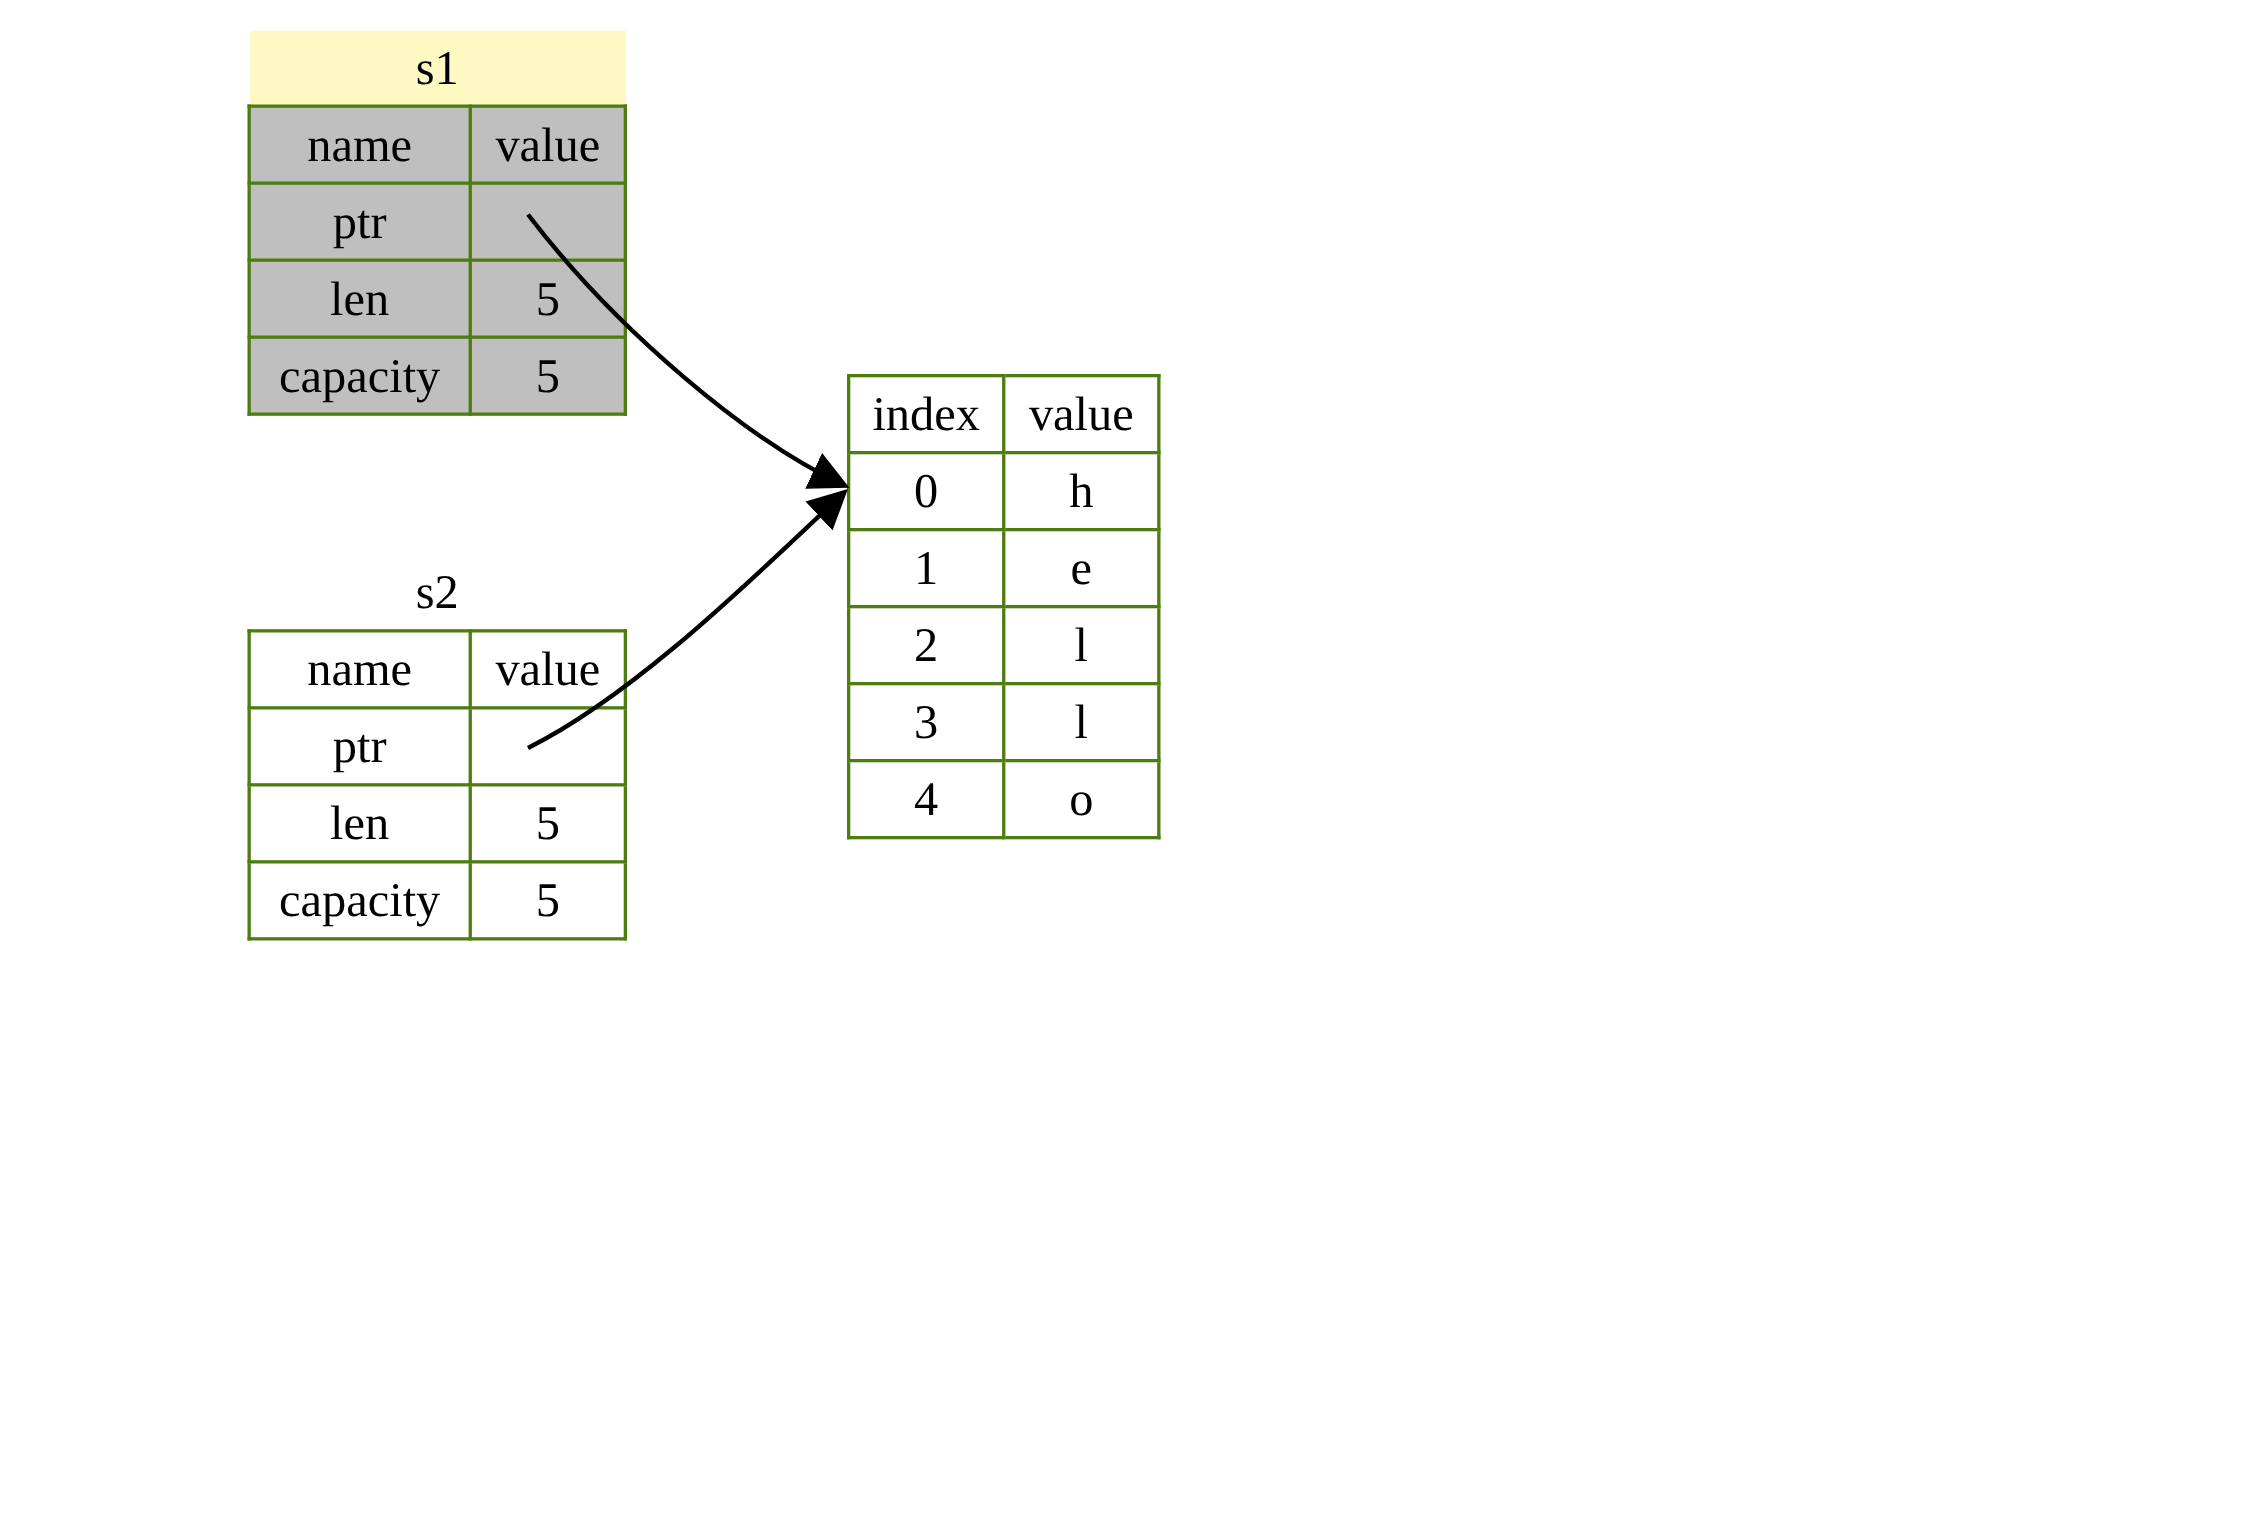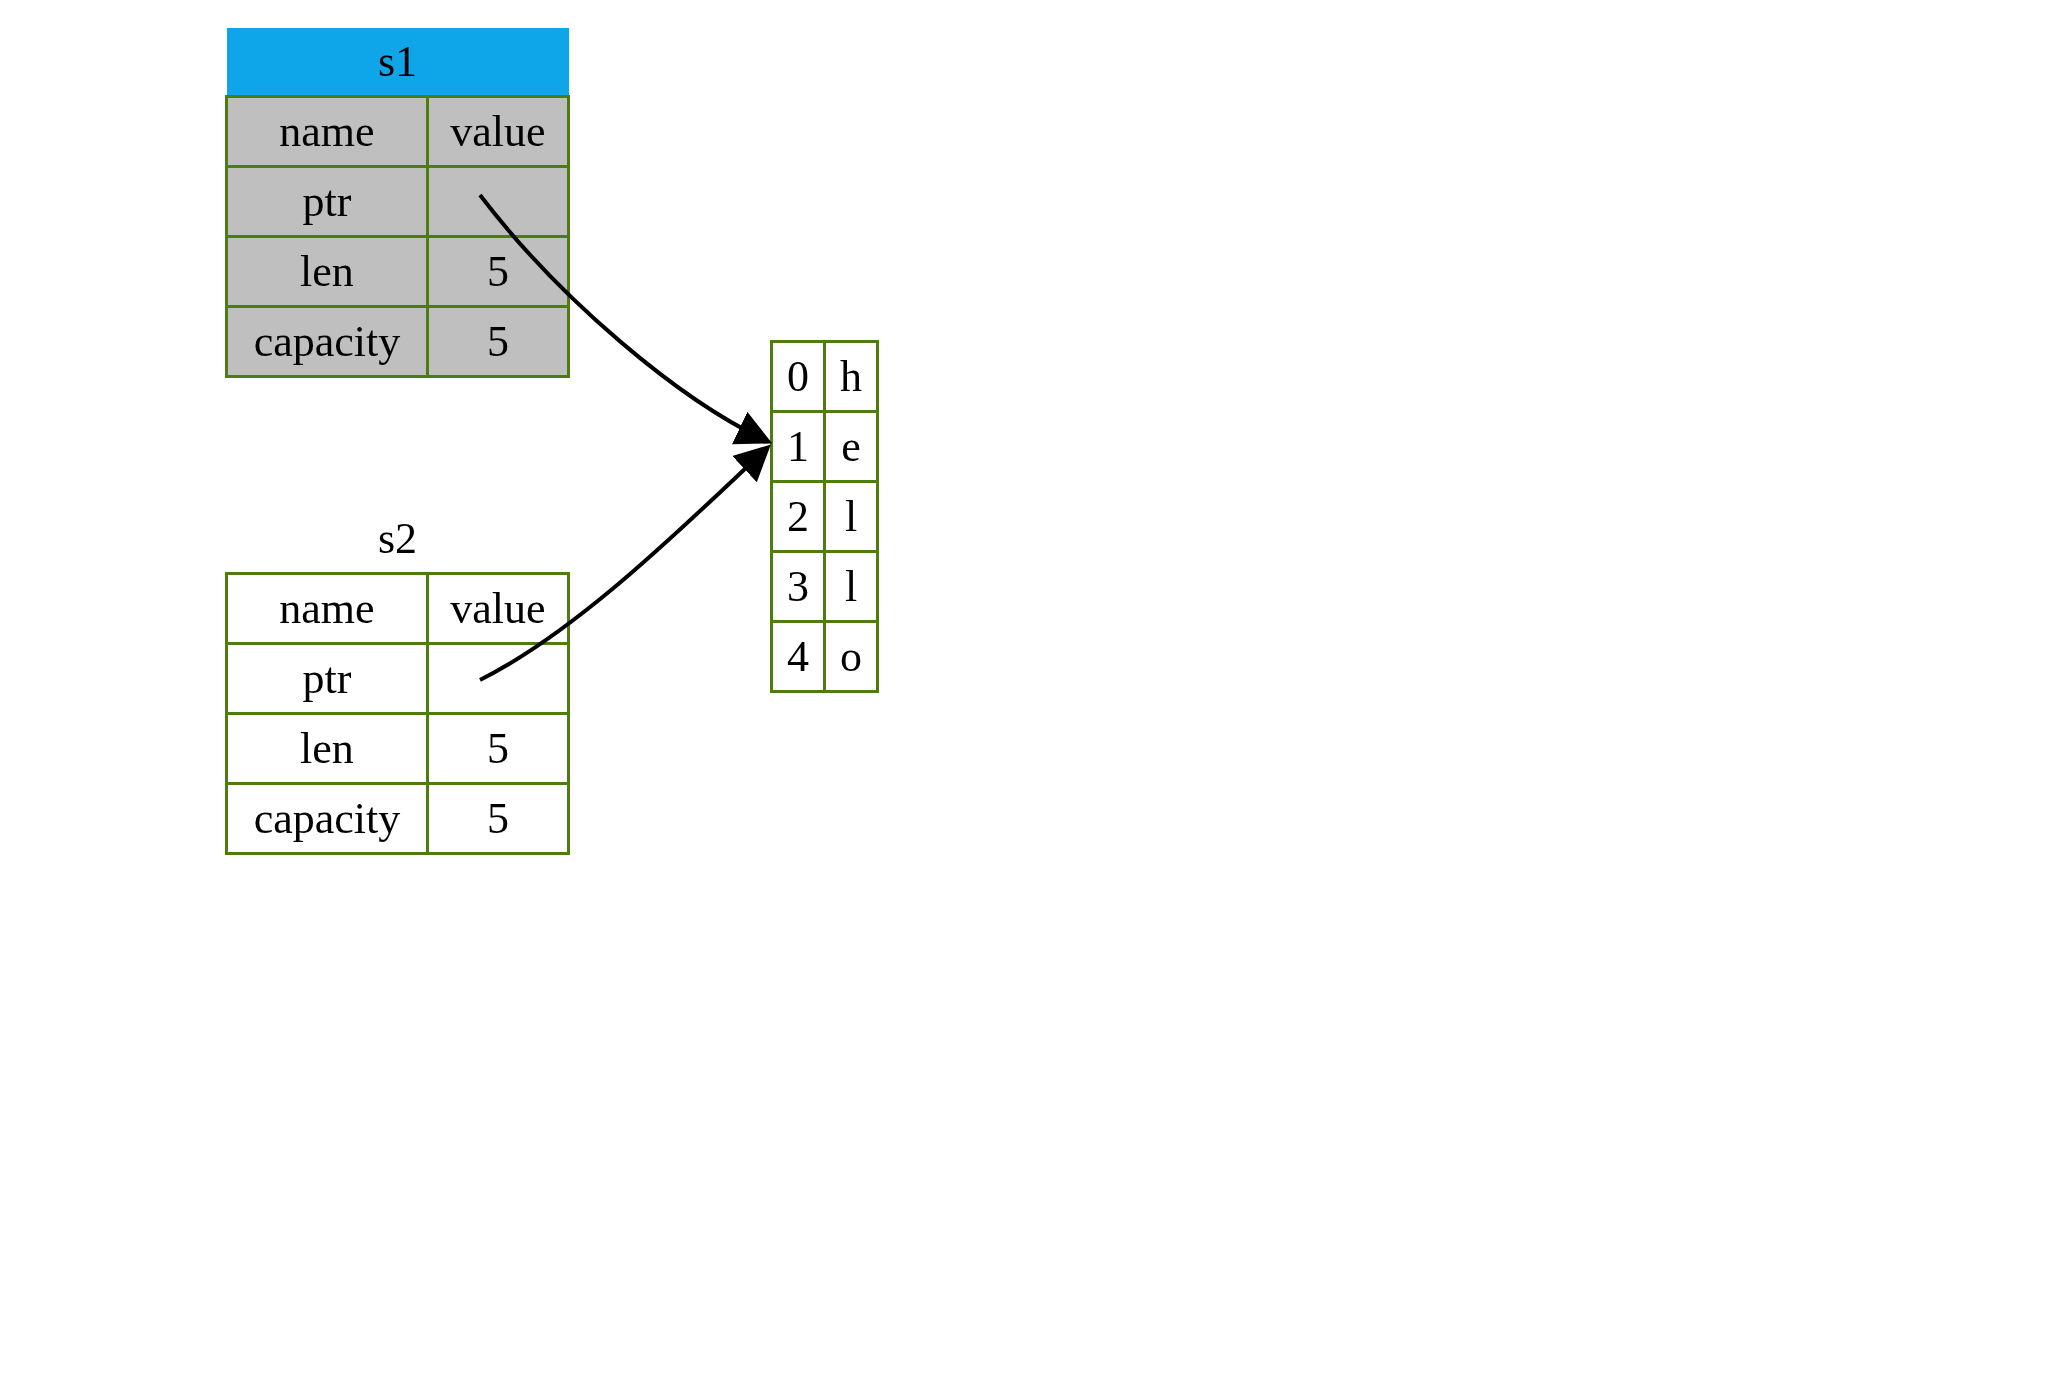--- a/index.html
+++ b/index.html
@@ -30,21 +30,21 @@
     line-height: 1.25;
   }
   .title-cell {
     border: none !important;
     background: transparent;
   }
   .shaded th, .shaded td {
     background: #bfbfbf;
   }
   .shaded .title-cell {
-    background: #0ea5e9;
+    background: #fef9c3;
   }
   
   .col-name { width: 170px; }
   .col-val  { width: 110px; }
   .col-idx  { width: 110px; }
   .col-hval { width: 110px; }
   svg.arrows {
     position: absolute;
     left: 0; top: 0;
     width: 2048px;
@@ -100,20 +100,24 @@
     </tr>
     <tr>
       <td>capacity</td>
       <td>5</td>
     </tr>
   </tbody>
     </table>
 
   <table class="tbl" style="left:770px; top:340px;">
     <tbody>
+        <tr>
+      <th class="col-idx">index</th>
+      <th class="col-hval">value</th>
+    </tr>
     <tr>
       <td>0</td>
       <td>h</td>
     </tr>
     <tr>
       <td>1</td>
       <td>e</td>
     </tr>
     <tr>
       <td>2</td>

